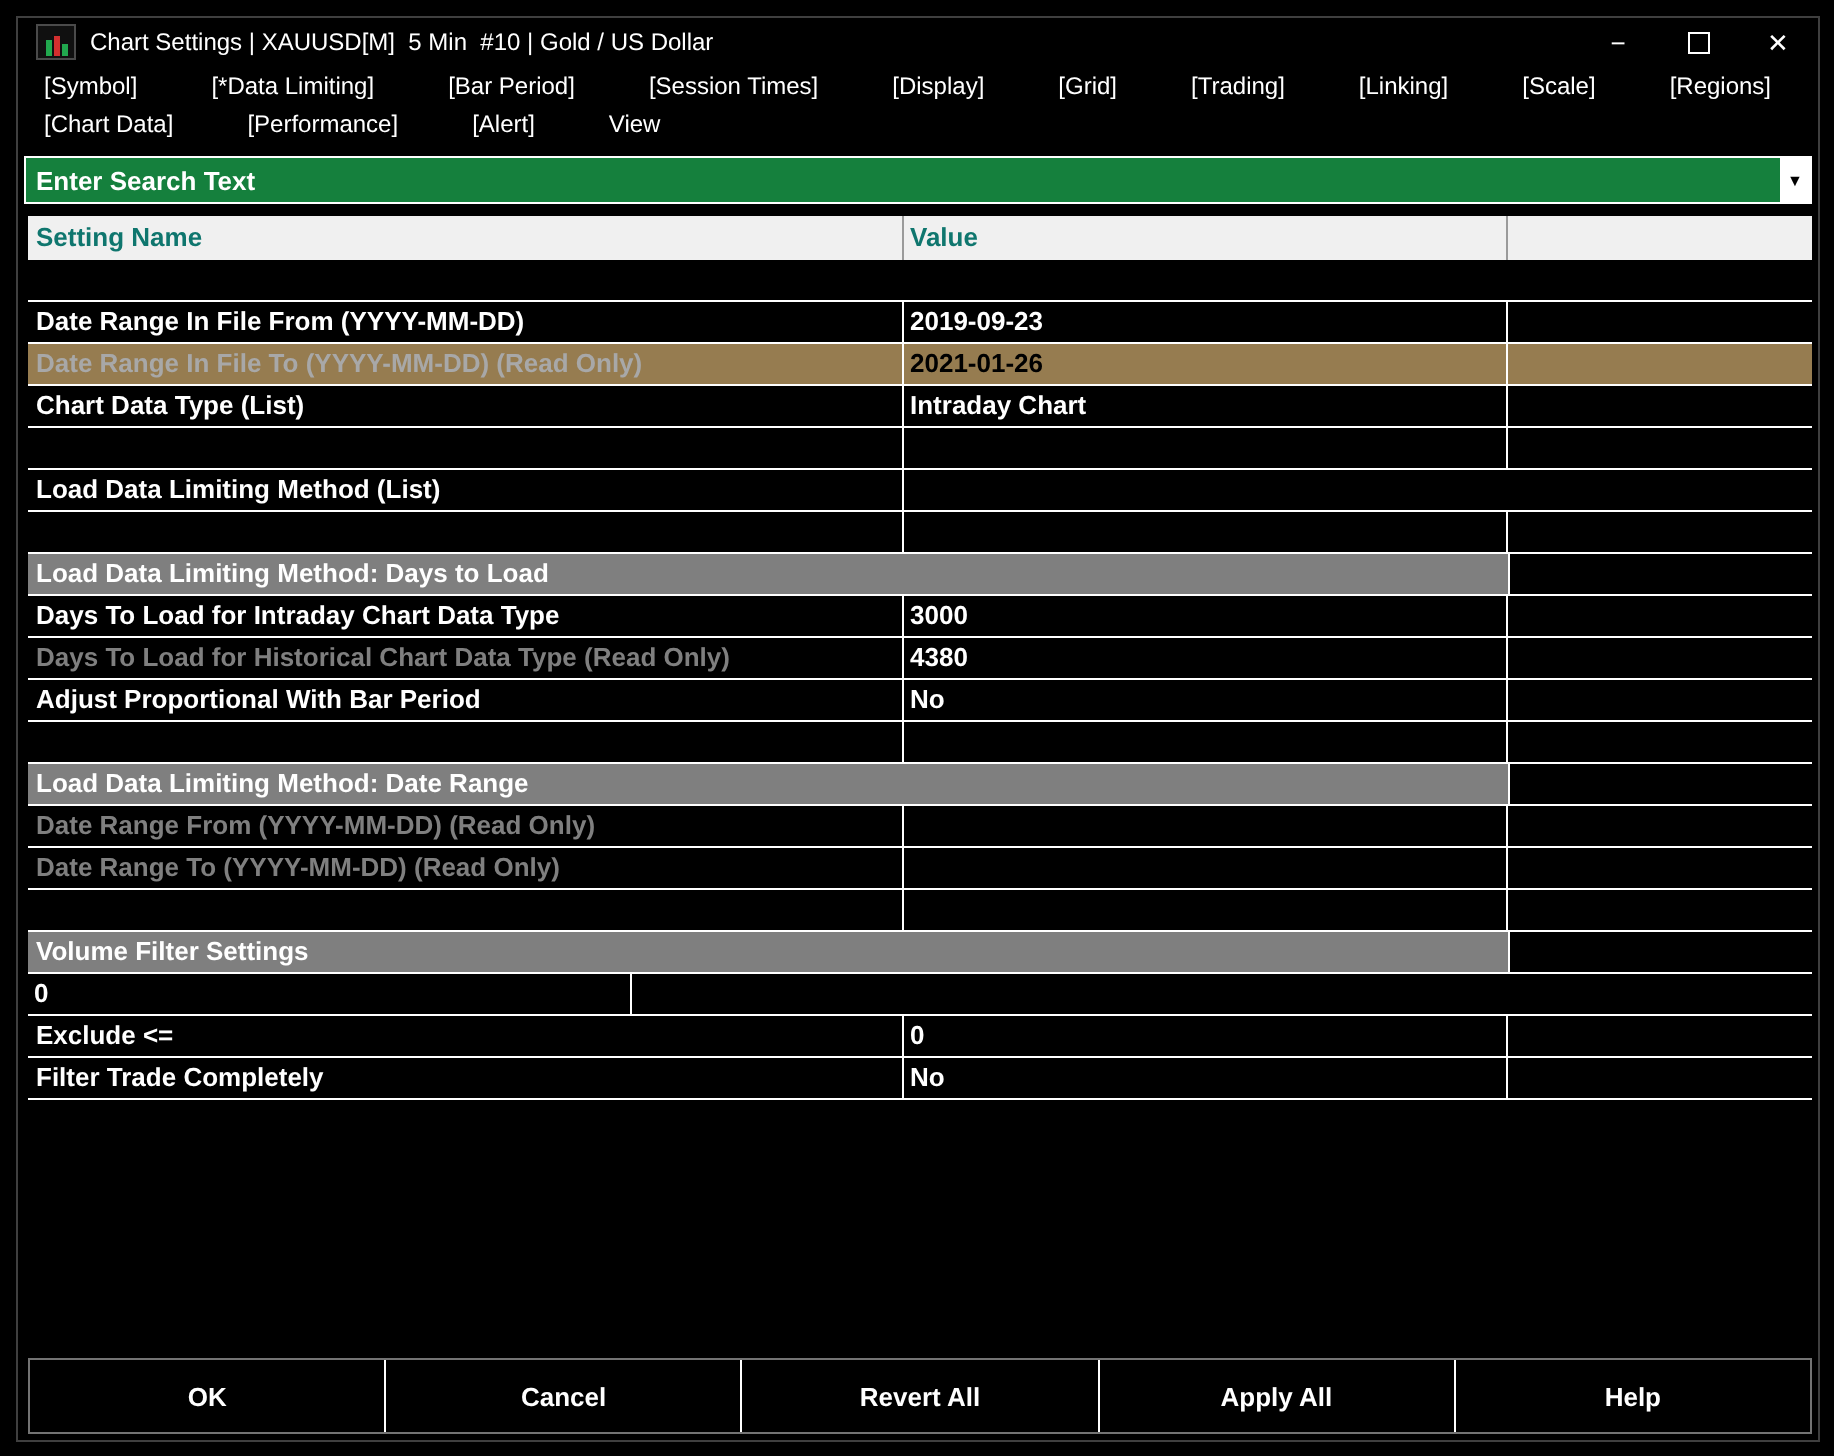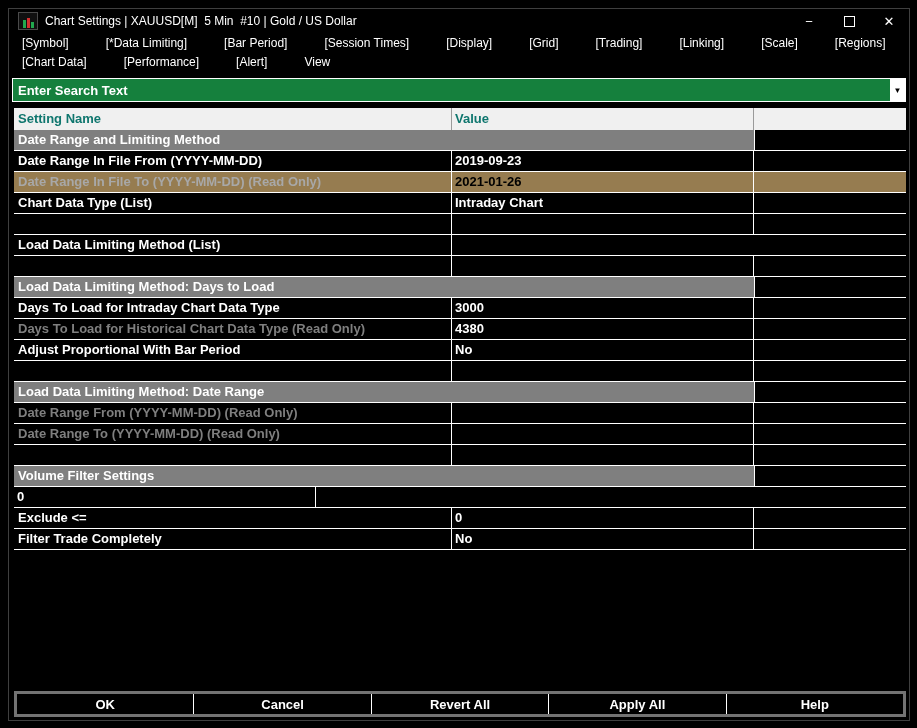--- a/index.html
+++ b/index.html
@@ -49,21 +49,21 @@
     width:741px;padding-left:4px;background:var(--section-bg);color:#fff;
     font-weight:700;font-size:13px;line-height:20px;border-right:1px solid var(--grid-line);
     overflow:hidden;white-space:nowrap;box-sizing:border-box;
   }
   .trow.readonly .cell-name{color:var(--readonly-text);}
   .trow.selected .cell-name,.trow.selected .cell-value,.trow.selected .cell-extra{background:var(--selected-row-bg);}
   .trow.selected .cell-name{color:var(--selected-name-text);}
   .trow.selected .cell-value{color:#000;}
   .filler{flex:1;}
   
-  .buttonbar{display:flex;height:26px;margin:0 3px 3px 5px;flex:0 0 auto;border:3px solid #737373;box-sizing:border-box;}
+  .buttonbar{display:flex;height:38px;margin:0 3px 3px 5px;flex:0 0 auto;border:1px solid #737373;box-sizing:border-box;}
   .dlg-btn{
     flex:1;display:flex;align-items:center;justify-content:center;background:#000;
     color:#fff;font-weight:700;font-size:13px;border-right:1px solid #fff;cursor:pointer;
   }
   .dlg-btn:last-child{border-right:none;}
 </style>
 </head>
 <body>
 
 <div class="frame">
@@ -113,21 +113,20 @@
   </div>
 
   <div class="table">
     <div class="thead">
       <div class="cell cell-name">Setting Name</div>
       <div class="cell cell-value">Value</div>
       <div class="cell cell-extra"></div>
     </div>
     <div id="table-rows">
         <div class="trow">
-          <div class="cell-section">Date Range and Limiting Method</div>
           <div class="cell cell-extra"></div>
         </div>
         <div class="trow">
           <div class="cell cell-name">Date Range In File From (YYYY-MM-DD)</div>
           <div class="cell cell-value">2019-09-23</div>
           <div class="cell cell-extra"></div>
         </div>
         <div class="trow selected readonly">
           <div class="cell cell-name">Date Range In File To (YYYY-MM-DD) (Read Only)</div>
           <div class="cell cell-value">2021-01-26</div>

